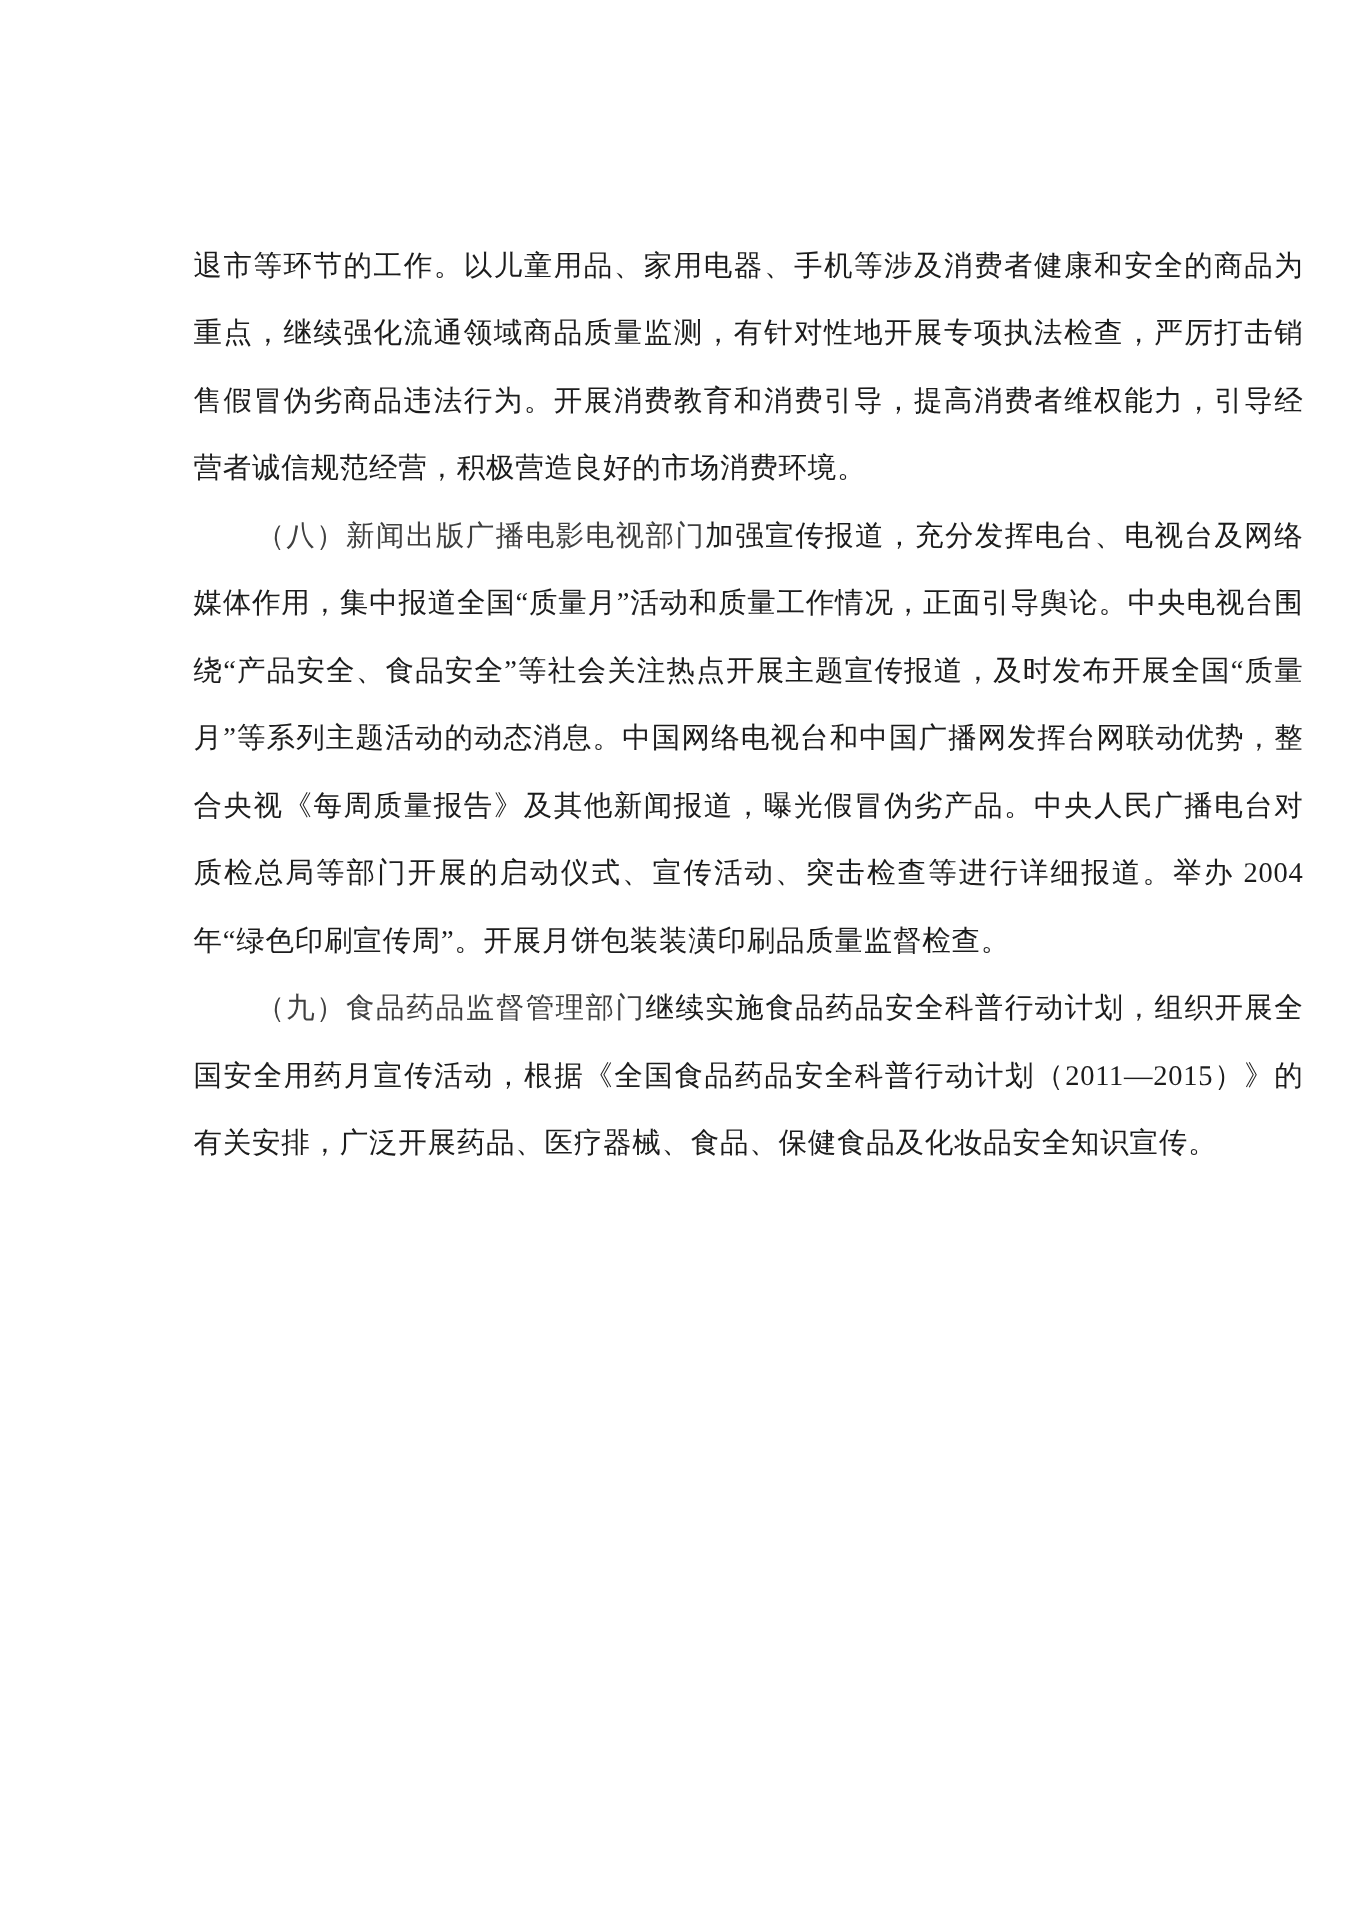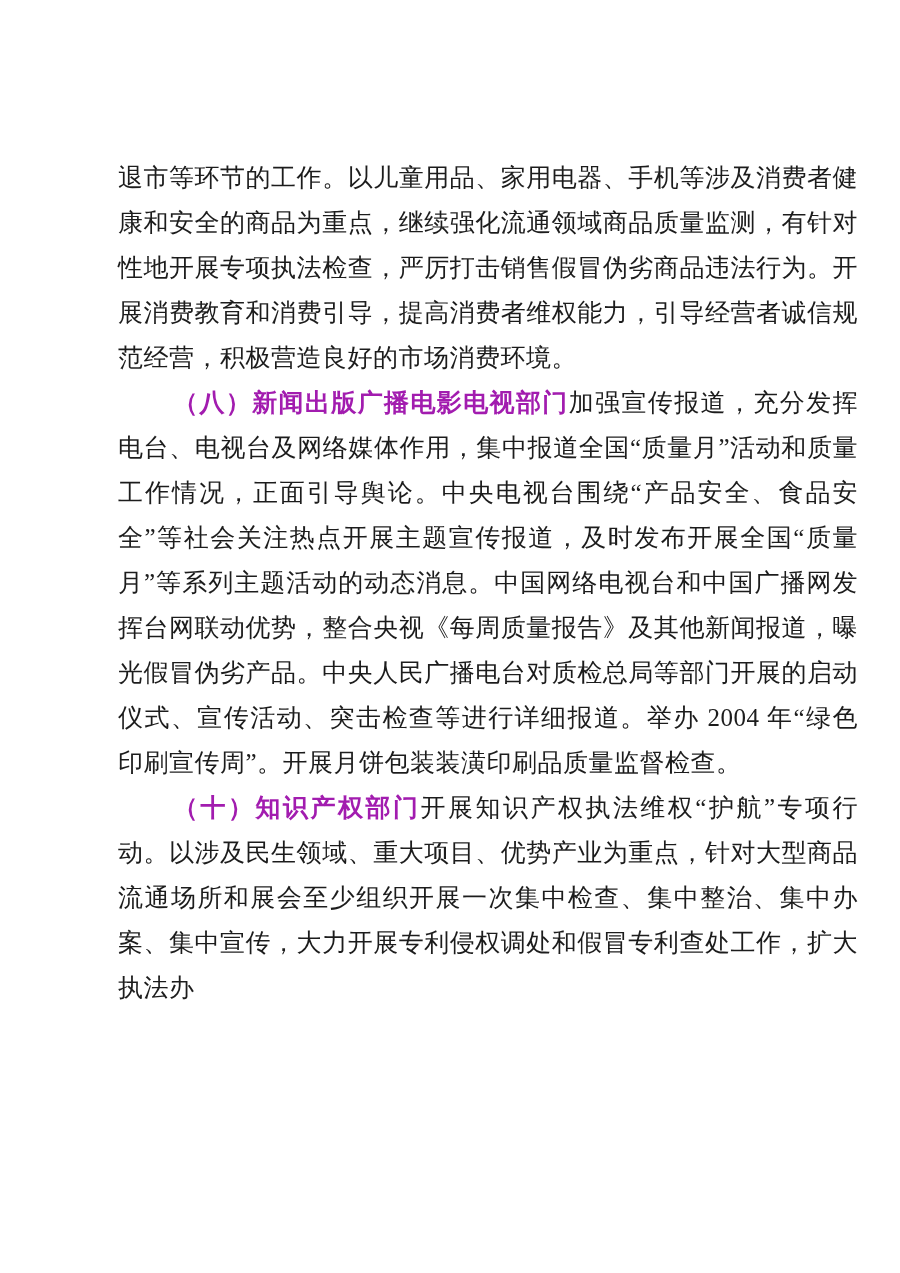--- a/index.html
+++ b/index.html
@@ -9,50 +9,50 @@
   }
   .page {
     position: relative;
     width: 900px;
     height: 1273px;
     background: #ffffff;
     overflow: hidden;
   }
   .textblock {
     position: absolute;
-    left: 118px;
+    left: 129px;
     top: 155px;
     width: 740px;
     font-family: "Liberation Serif", "DejaVu Serif", serif;
-    font-size: 25px;
+    font-size: 19px;
     line-height: 45px;
     color: #1c1c1c;
     text-align: justify;
     text-justify: inter-ideograph;
     letter-spacing: 0.5px;
   }
   .para {
     margin: 0;
     padding: 0;
   }
   .para.indent {
     text-indent: 2.2em;
   }
   .lead {
-    font-weight: 700;
-    color: #a21caf;
+    font-weight: 400;
+    color: #404040;
   }
 </style>
 </head>
 <body>
 
 <div class="page">
   <div class="textblock">
 
     <p class="para"><span>退市等环节的工作。以儿童用品、家用电器、手机等涉及消费者健康和安全的商品为重点，继续强化流通领域商品质量监测，有针对性地开展专项执法检查，严厉打击销售假冒伪劣商品违法行为。开展消费教育和消费引导，提高消费者维权能力，引导经营者诚信规范经营，积极营造良好的市场消费环境。</span></p>
 
     <p class="para indent"><span class="lead">（八）新闻出版广播电影电视部门</span><span>加强宣传报道，充分发挥电台、电视台及网络媒体作用，集中报道全国“质量月”活动和质量工作情况，正面引导舆论。中央电视台围绕“产品安全、食品安全”等社会关注热点开展主题宣传报道，及时发布开展全国“质量月”等系列主题活动的动态消息。中国网络电视台和中国广播网发挥台网联动优势，整合央视《每周质量报告》及其他新闻报道，曝光假冒伪劣产品。中央人民广播电台对质检总局等部门开展的启动仪式、宣传活动、突击检查等进行详细报道。举办 2004 年“绿色印刷宣传周”。开展月饼包装装潢印刷品质量监督检查。</span></p>
 
+    <p class="para indent"><span class="lead">（九）食品药品监督管理部门</span><span>继续实施食品药品安全科普行动计划，组织开展全国安全用药月宣传活动，根据《全国食品药品安全科普行动计划（2011—2015）》的有关安排，广泛开展药品、医疗器械、食品、保健食品及化妆品安全知识宣传。</span></p>
 
-    <p class="para indent"><span class="lead">（十）知识产权部门</span><span>开展知识产权执法维权“护航”专项行动。以涉及民生领域、重大项目、优势产业为重点，针对大型商品流通场所和展会至少组织开展一次集中检查、集中整治、集中办案、集中宣传，大力开展专利侵权调处和假冒专利查处工作，扩大执法办</span></p>
 
   </div>
 </div>
 
 </body></html>

